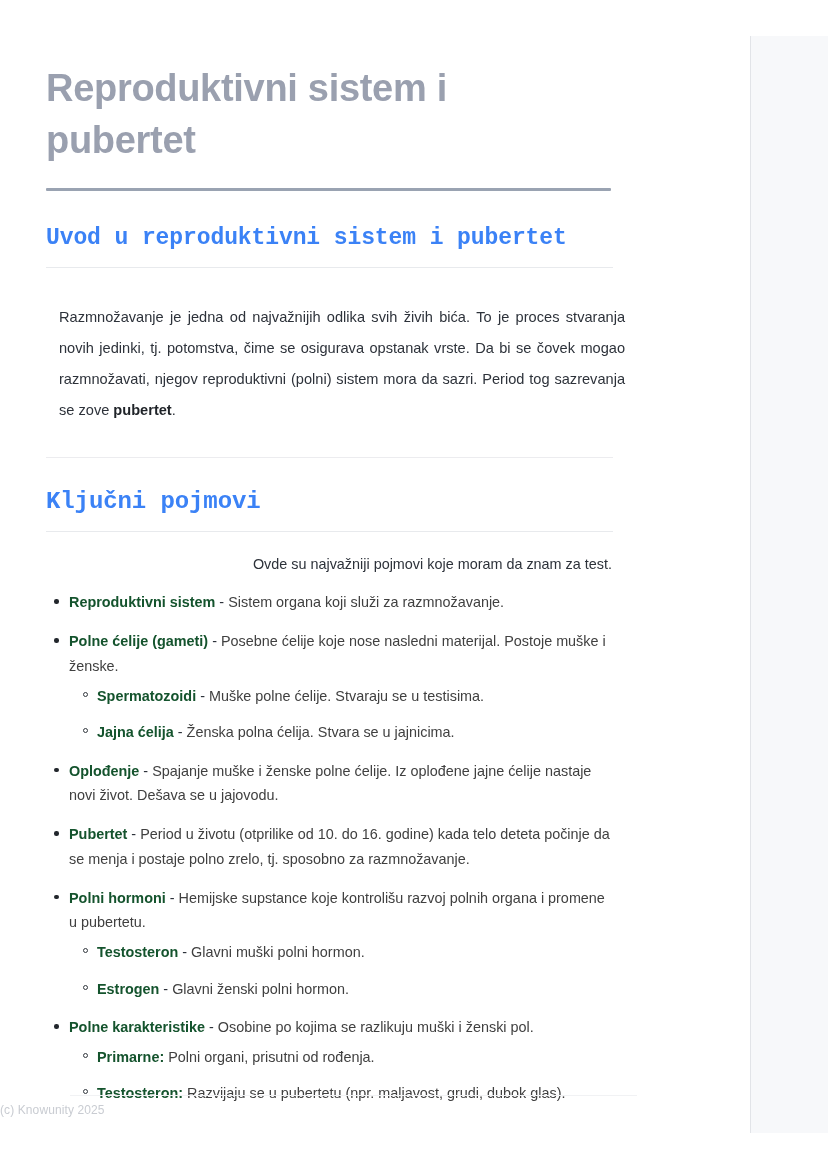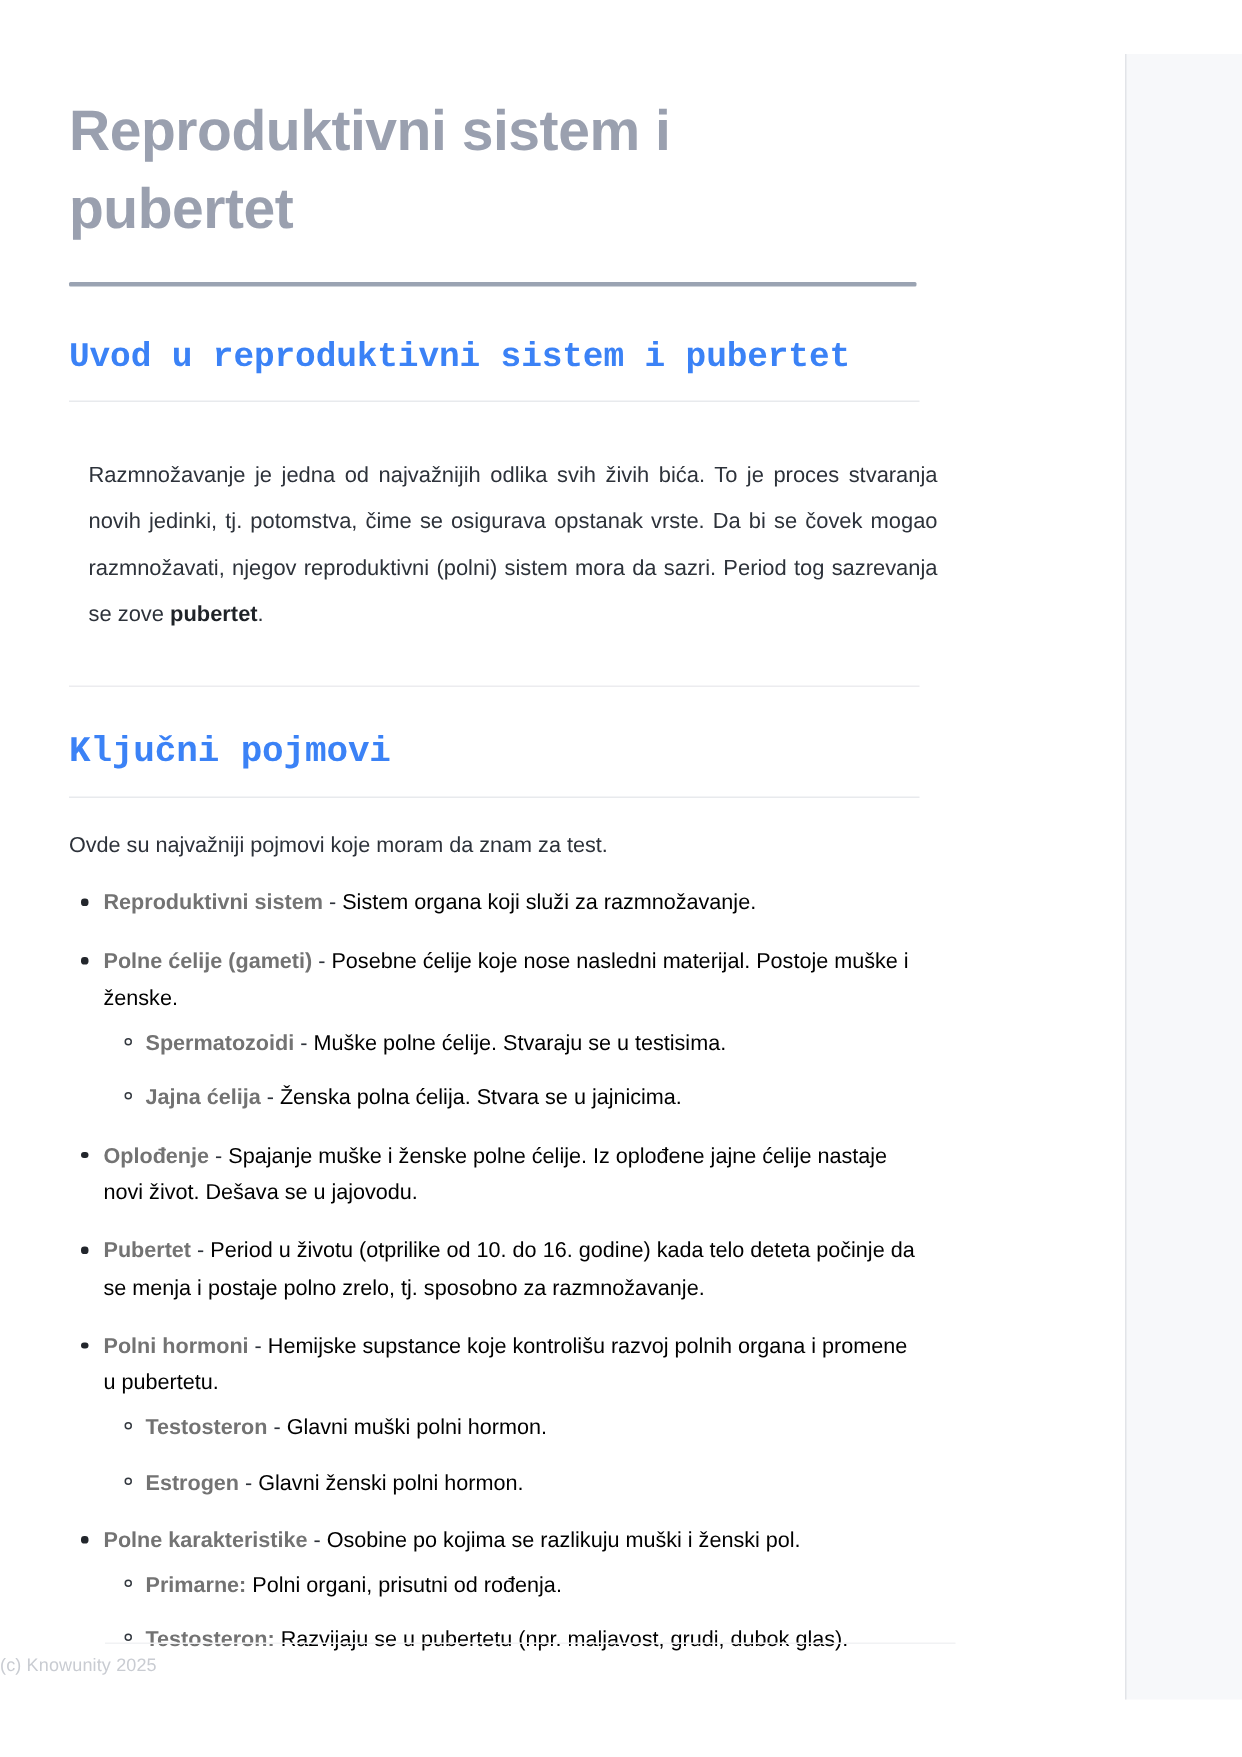--- a/index.html
+++ b/index.html
@@ -100,20 +100,21 @@
     font-size: 24px;
   }
 
   .lead {
     margin: 0;
     padding-top: 21px;
     width: 566px;
     font-size: 14.4px;
     line-height: 1.65;
     color: #2d323a;
+    text-align: right;
   }
 
   ul.terms {
     margin: 0;
     padding: 14px 0 0 0;
     list-style: none;
     width: 570px;
   }
 
   ul.terms > li {
@@ -161,29 +162,29 @@
     width: 5px;
     height: 5px;
     border-radius: 50%;
     border: 1.2px solid #33383f;
     box-sizing: border-box;
     background: transparent;
   }
 
   .term {
     font-weight: 700;
-    color: #737373;
+    color: #14532d;
   }
 
   .sep {
     color: #2d323a;
   }
 
   .desc {
-    color: #000000;
+    color: #404040;
   }
 
   .footer-rule {
     position: absolute;
     left: 70px;
     top: 1095px;
     width: 567px;
     height: 1px;
     background: #f1f2f4;
   }

